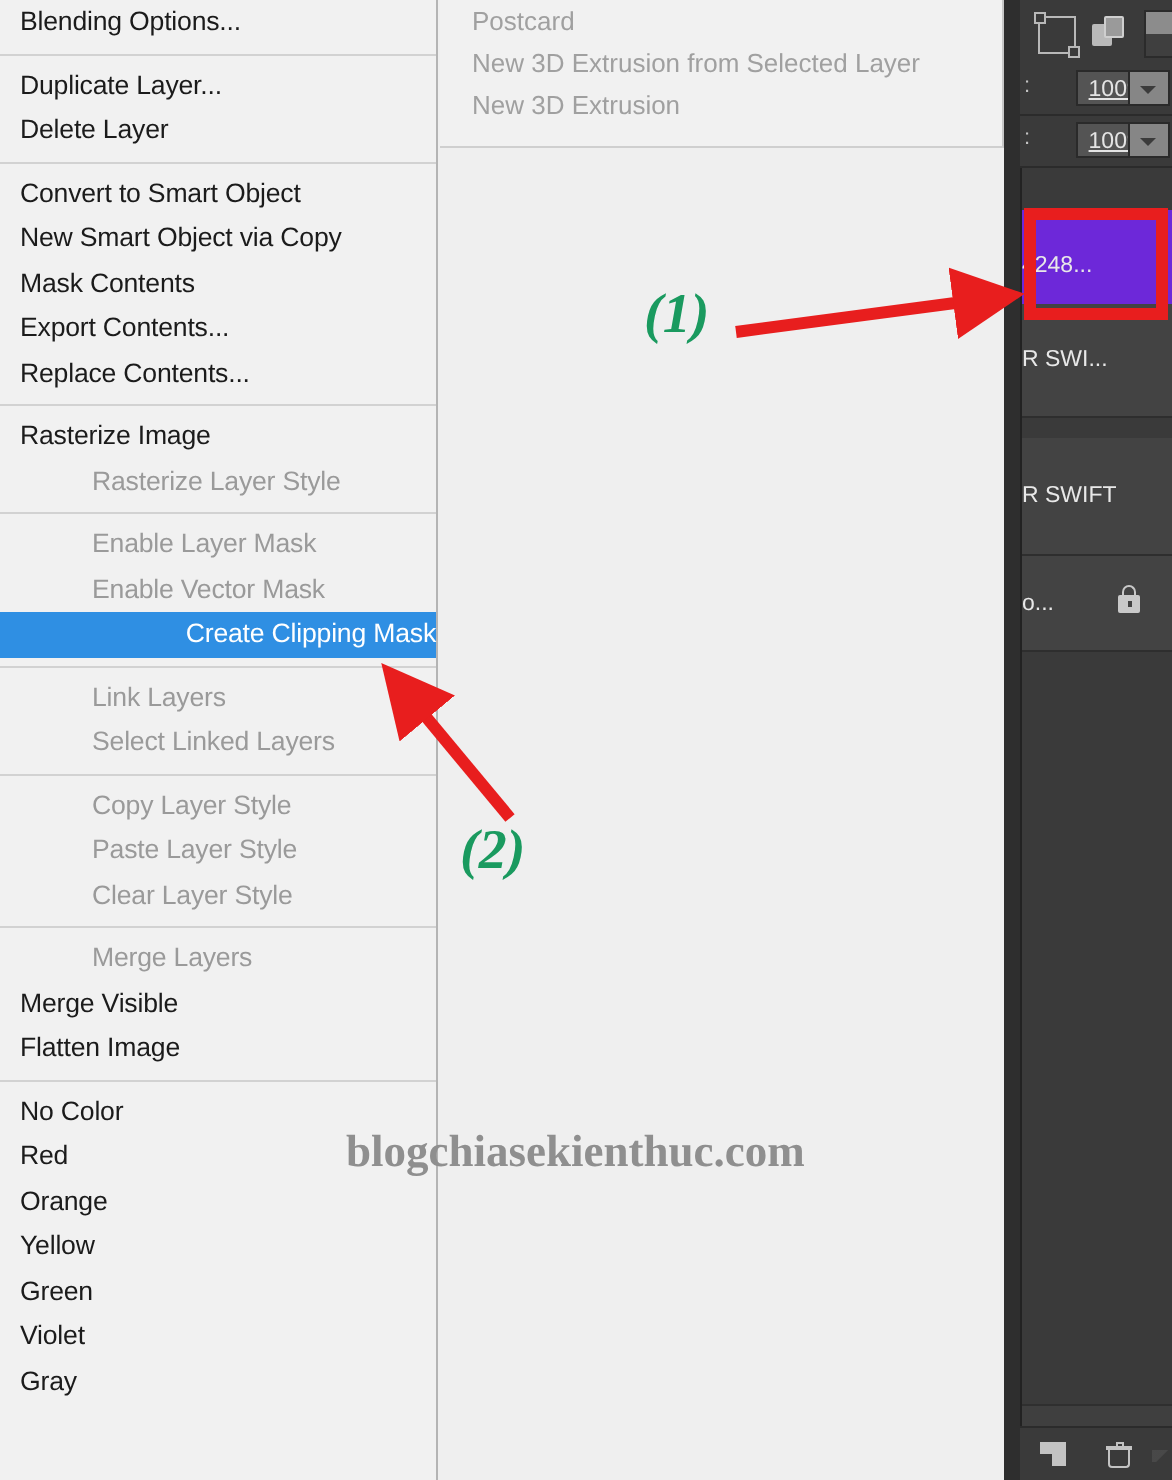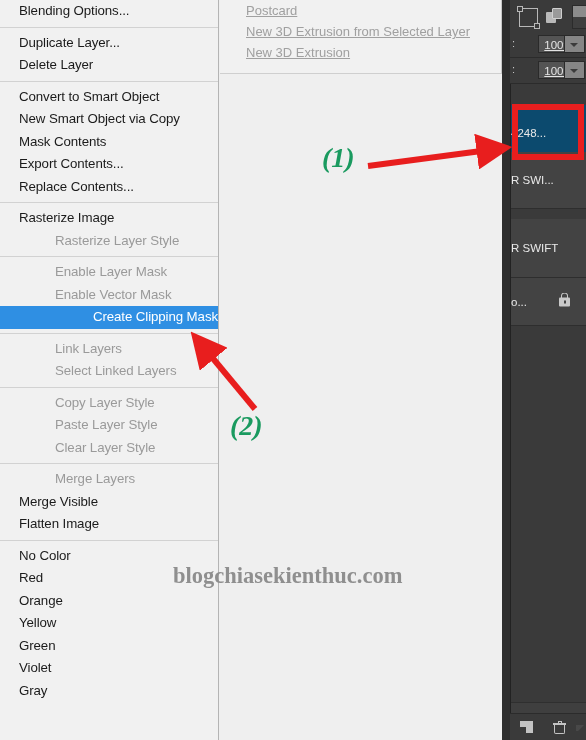--- a/index.html
+++ b/index.html
@@ -31,21 +31,21 @@
     left: 0; top: 0;
     width: 219px;
     height: 740px;
     background: #f1f1f1;
     border-right: 1px solid #b4b4b4;
     box-sizing: border-box;
   }
   .menu-item {
     height: 22.5px;
     line-height: 22.5px;
-    padding-left: 19px;
+    padding-left: 10px;
     font-size: 13.3px;
     color: #1b1b1b;
     white-space: nowrap;
     letter-spacing: -0.1px;
   }
   .menu-item.disabled {
     color: #9a9a9a;
     margin-left: 36px;
   }
   .menu-item.highlight {
@@ -67,25 +67,24 @@
     width: 282px;
     height: 74px;
     background: #f1f1f1;
     border-right: 1px solid #c8c8c8;
     border-bottom: 1px solid #cfcfcf;
     box-sizing: border-box;
   }
   .sub-item {
     height: 21px;
     line-height: 21px;
-    padding-left: 26px;
+    padding-left: 16px;
     font-size: 13px;
     color: #a0a0a0;
     white-space: nowrap;
-    text-decoration: underline;
   }
 
   
   #light-area {
     position: absolute;
     left: 220px;
     top: 74px;
     width: 282px;
     height: 666px;
     background: #efefef;
@@ -213,21 +212,21 @@
   
   .layer-row {
     position: absolute;
     left: 9px;
     width: 75px;
     background: #434343;
     border-bottom: 1px solid #2e2e2e;
     color: #e8e8e8;
     font-size: 11.5px;
   }
-  .layer-row.selected { background: #0c4a6e; }
+  .layer-row.selected { background: #6d28d9; }
   .layer-name {
     position: absolute;
     left: 0; top: 50%;
     transform: translateY(-50%);
     white-space: nowrap;
     overflow: hidden;
   }
   .lock-ico {
     position: absolute;
     right: 16px; top: 50%;

